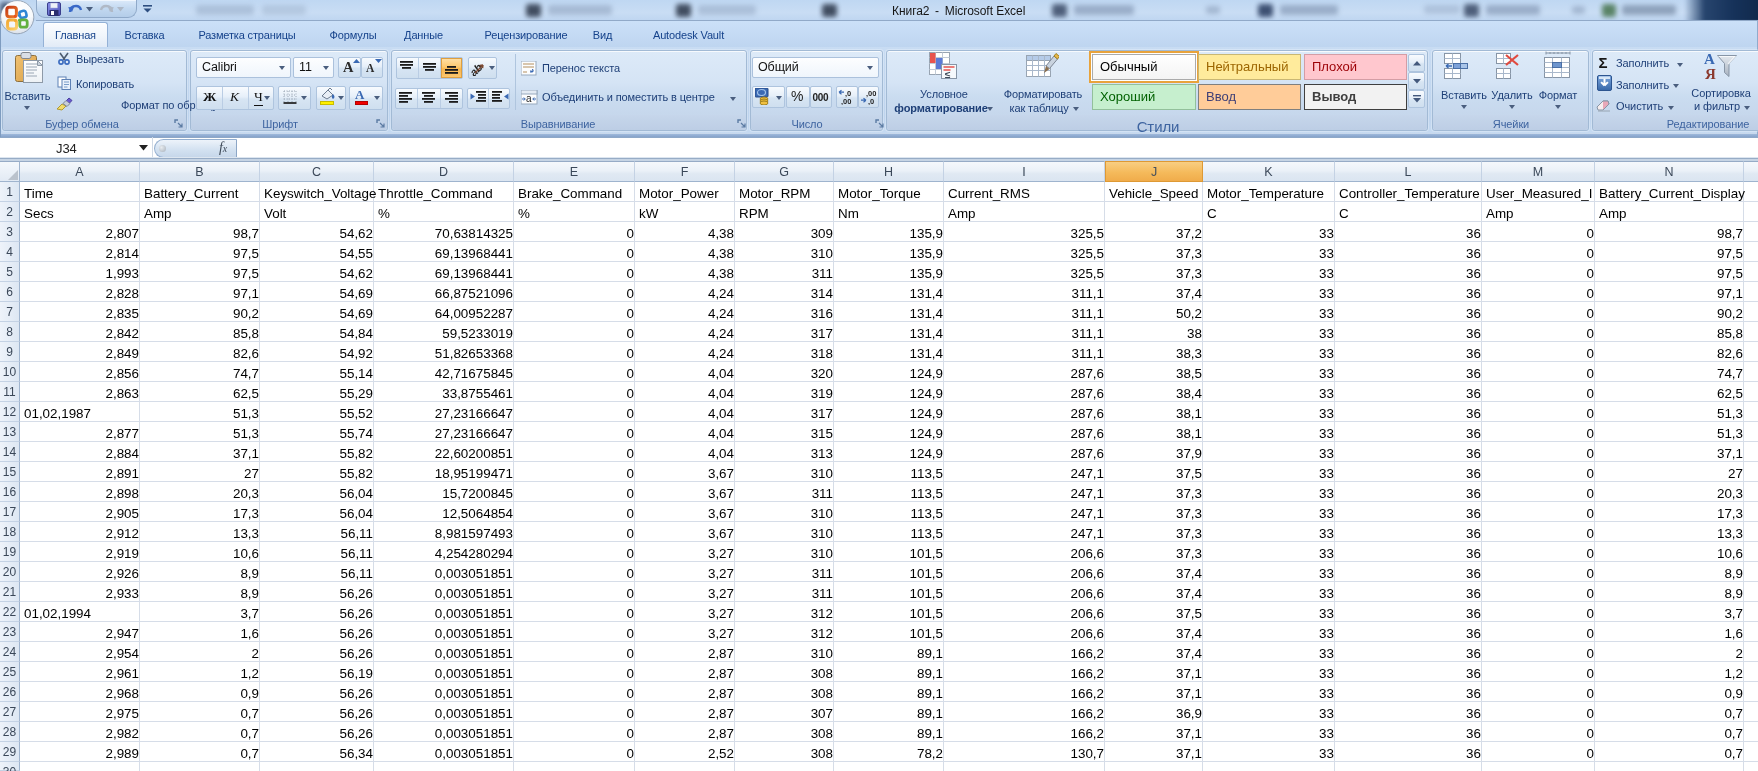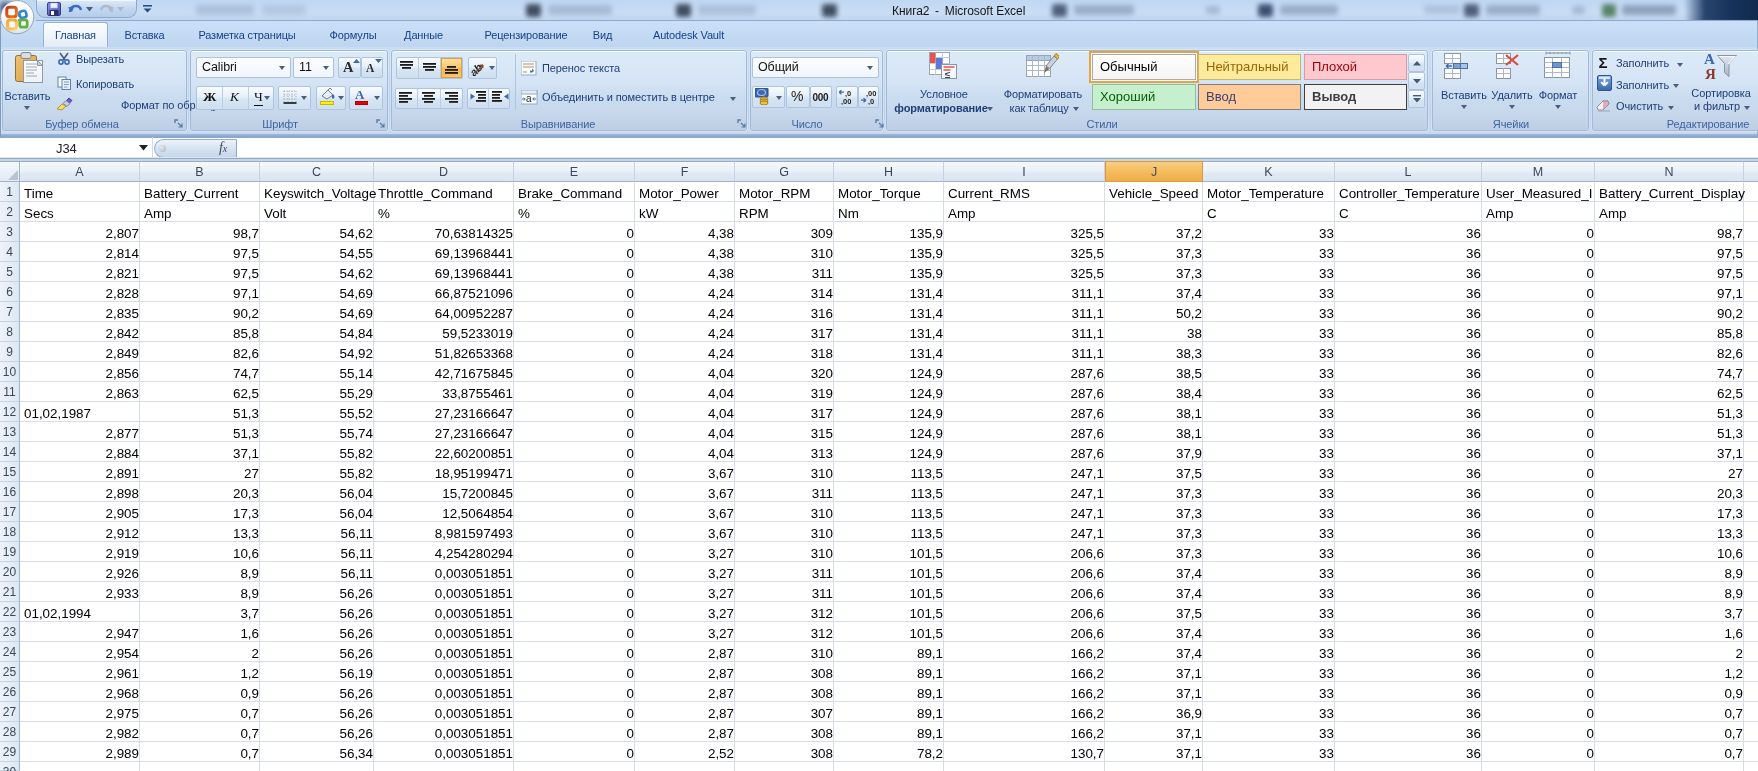--- a/index.html
+++ b/index.html
@@ -88,21 +88,21 @@
   </svg>
 <div class="grp" style="left:750px;width:133px"></div>
 <div class="ab glabel" style="left:751px;top:115px;width:131px;height:15px"></div>
 <div class="rtxt" style="left:807px;top:117.5px;transform:translateX(-50%);font-size:11px;color:#3E64A0">Число</div>
 <svg class="ab" style="left:875px;top:119px" width="10" height="10">
 <path d="M1 4 V1 H4" stroke="#5B7BA3" stroke-width="1.4" fill="none"></path>
 <path d="M4 4 L8 8 M8 4.5 V8 H4.5" stroke="#5B7BA3" stroke-width="1.2" fill="none"></path>
   </svg>
 <div class="grp" style="left:886px;width:542px"></div>
 <div class="ab glabel" style="left:887px;top:115px;width:540px;height:15px"></div>
-<div class="rtxt" style="left:1102px;top:117.5px;transform:translateX(-50%);font-size:11px;color:#3E64A0">Стили</div>
+<div class="rtxt" style="left:1158px;top:117.5px;transform:translateX(-50%);font-size:15px;color:#3E64A0">Стили</div>
 <div class="grp" style="left:1432px;width:157px"></div>
 <div class="ab glabel" style="left:1433px;top:115px;width:155px;height:15px"></div>
 <div class="rtxt" style="left:1511px;top:117.5px;transform:translateX(-50%);font-size:11px;color:#3E64A0">Ячейки</div>
 <div class="grp" style="left:1592px;width:266px"></div>
 <div class="ab glabel" style="left:1593px;top:115px;width:264px;height:15px"></div>
 <div class="rtxt" style="left:1708px;top:117.5px;transform:translateX(-50%);font-size:11px;color:#3E64A0">Редактирование</div>
 <svg class="ab" style="left:14px;top:51px" width="32" height="33">
 <rect x="1.5" y="4.5" width="21" height="26" rx="2" fill="url(#clip)" stroke="#8E6F3C"></rect>
 <defs>
       <linearGradient id="clip" x1="0" y1="0" x2="1" y2="1">
@@ -610,21 +610,21 @@
 <div class="cell cr" style="left:514px;top:242px;width:120px">0</div>
 <div class="cell cr" style="left:635px;top:242px;width:99px">4,38</div>
 <div class="cell cr" style="left:735px;top:242px;width:98px">310</div>
 <div class="cell cr" style="left:834px;top:242px;width:109px">135,9</div>
 <div class="cell cr" style="left:944px;top:242px;width:160px">325,5</div>
 <div class="cell cr" style="left:1105px;top:242px;width:97px">37,3</div>
 <div class="cell cr" style="left:1203px;top:242px;width:131px">33</div>
 <div class="cell cr" style="left:1335px;top:242px;width:146px">36</div>
 <div class="cell cr" style="left:1482px;top:242px;width:112px">0</div>
 <div class="cell cr" style="left:1595px;top:242px;width:148px">97,5</div>
-<div class="cell cr" style="left:20px;top:262px;width:119px">2,821</div>
+<div class="cell cr" style="left:20px;top:262px;width:119px">1,993</div>
 <div class="cell cr" style="left:140px;top:262px;width:119px">97,5</div>
 <div class="cell cr" style="left:260px;top:262px;width:113px">54,62</div>
 <div class="cell cr" style="left:374px;top:262px;width:139px">69,13968441</div>
 <div class="cell cr" style="left:514px;top:262px;width:120px">0</div>
 <div class="cell cr" style="left:635px;top:262px;width:99px">4,38</div>
 <div class="cell cr" style="left:735px;top:262px;width:98px">311</div>
 <div class="cell cr" style="left:834px;top:262px;width:109px">135,9</div>
 <div class="cell cr" style="left:944px;top:262px;width:160px">325,5</div>
 <div class="cell cr" style="left:1105px;top:262px;width:97px">37,3</div>
 <div class="cell cr" style="left:1203px;top:262px;width:131px">33</div>

